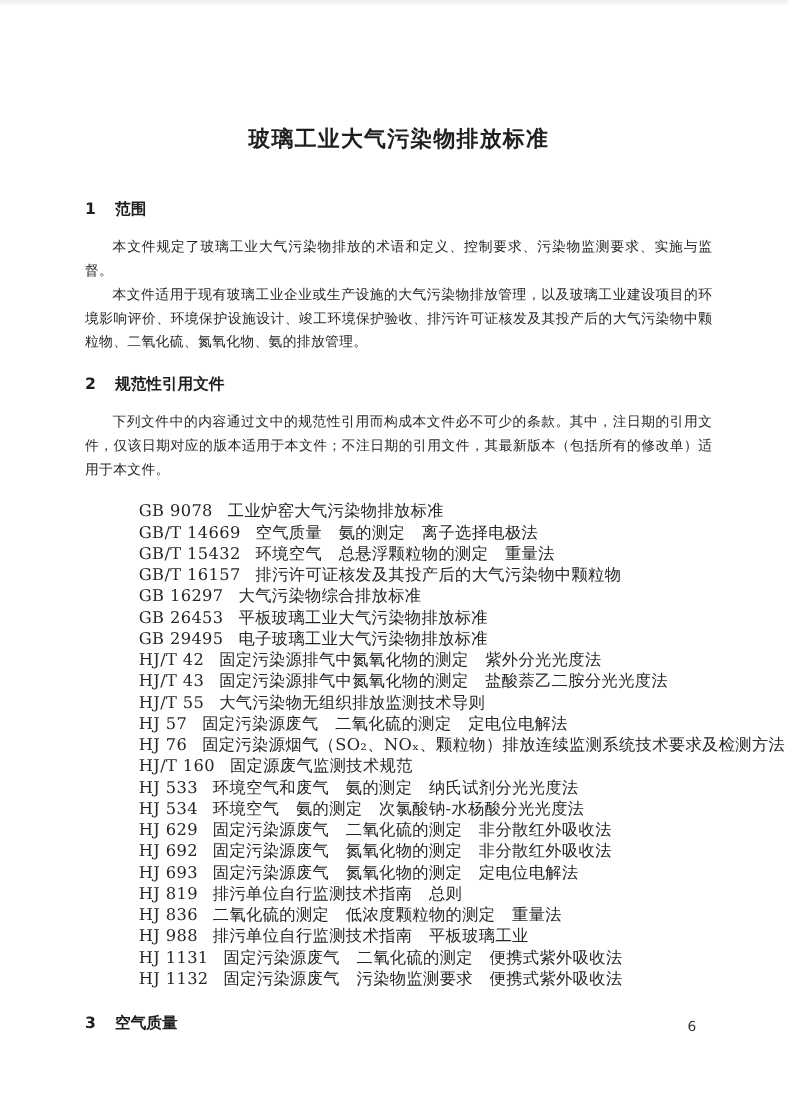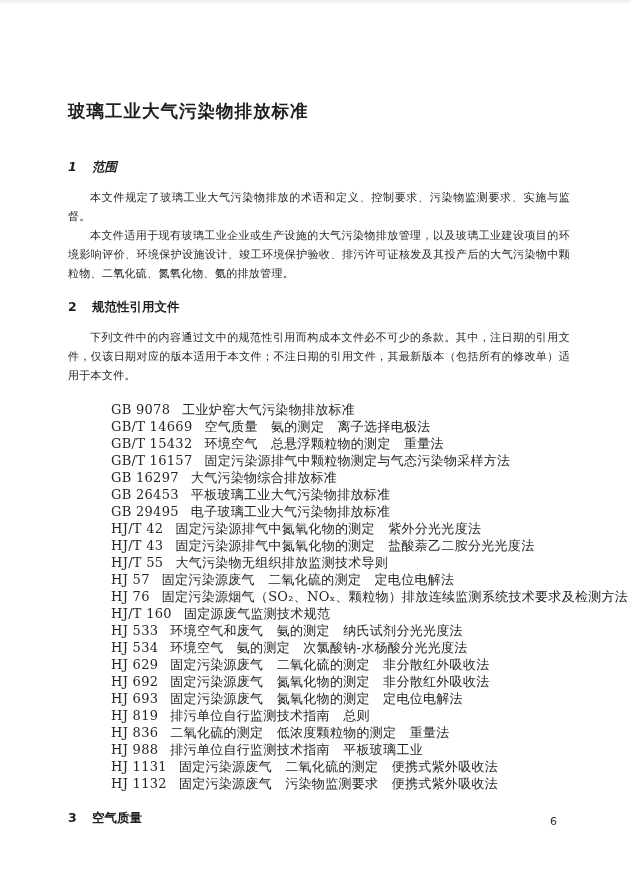--- a/index.html
+++ b/index.html
@@ -20,37 +20,36 @@
     position: absolute;
     top: 0; left: 0; right: 0;
     height: 5px;
     background: linear-gradient(#edefef, #ffffff);
   }
   .content {
     padding: 99px 61px 0 68px;
   }
   .doc-title {
     margin: 0 0 36px 0;
-    text-align: left;
+    text-align: center;
     font-family: "DejaVu Sans", sans-serif;
     font-weight: 700;
     font-size: 17.5px;
     letter-spacing: 1px;
     color: #1f1f1f;
   }
   .section-heading {
     font-family: "DejaVu Sans", sans-serif;
     font-weight: 700;
     font-size: 12.5px;
     color: #1f1f1f;
     margin: 16px 0 12px 0;
   }
   .section-heading.first {
     margin-top: 14px;
-    font-style: italic;
   }
   .section-heading.last {
     margin-top: 18px;
   }
   .sec-num {
     display: inline-block;
     min-width: 24px;
   }
   .body-para {
     margin: 0;
@@ -103,21 +102,21 @@
     <div class="section-heading">
       <span class="sec-num">2</span><span>规范性引用文件</span>
     </div>
 
     <p class="body-para">下列文件中的内容通过文中的规范性引用而构成本文件必不可少的条款。其中，注日期的引用文件，仅该日期对应的版本适用于本文件；不注日期的引用文件，其最新版本（包括所有的修改单）适用于本文件。</p>
 
     <div class="ref-list">
         <div class="ref-item"><span class="ref-code">GB 9078</span><span class="ref-title">工业炉窑大气污染物排放标准</span></div>
         <div class="ref-item"><span class="ref-code">GB/T 14669</span><span class="ref-title">空气质量　氨的测定　离子选择电极法</span></div>
         <div class="ref-item"><span class="ref-code">GB/T 15432</span><span class="ref-title">环境空气　总悬浮颗粒物的测定　重量法</span></div>
-        <div class="ref-item"><span class="ref-code">GB/T 16157</span><span class="ref-title">固定污染源排气中颗粒物测定与气态污染物采样方法</span></div>
+        <div class="ref-item"><span class="ref-code">GB/T 16157</span><span class="ref-title">排污许可证核发及其投产后的大气污染物中颗粒物</span></div>
         <div class="ref-item"><span class="ref-code">GB 16297</span><span class="ref-title">大气污染物综合排放标准</span></div>
         <div class="ref-item"><span class="ref-code">GB 26453</span><span class="ref-title">平板玻璃工业大气污染物排放标准</span></div>
         <div class="ref-item"><span class="ref-code">GB 29495</span><span class="ref-title">电子玻璃工业大气污染物排放标准</span></div>
         <div class="ref-item"><span class="ref-code">HJ/T 42</span><span class="ref-title">固定污染源排气中氮氧化物的测定　紫外分光光度法</span></div>
         <div class="ref-item"><span class="ref-code">HJ/T 43</span><span class="ref-title">固定污染源排气中氮氧化物的测定　盐酸萘乙二胺分光光度法</span></div>
         <div class="ref-item"><span class="ref-code">HJ/T 55</span><span class="ref-title">大气污染物无组织排放监测技术导则</span></div>
         <div class="ref-item"><span class="ref-code">HJ 57</span><span class="ref-title">固定污染源废气　二氧化硫的测定　定电位电解法</span></div>
         <div class="ref-item"><span class="ref-code">HJ 76</span><span class="ref-title">固定污染源烟气（SO₂、NOₓ、颗粒物）排放连续监测系统技术要求及检测方法</span></div>
         <div class="ref-item"><span class="ref-code">HJ/T 160</span><span class="ref-title">固定源废气监测技术规范</span></div>
         <div class="ref-item"><span class="ref-code">HJ 533</span><span class="ref-title">环境空气和废气　氨的测定　纳氏试剂分光光度法</span></div>

